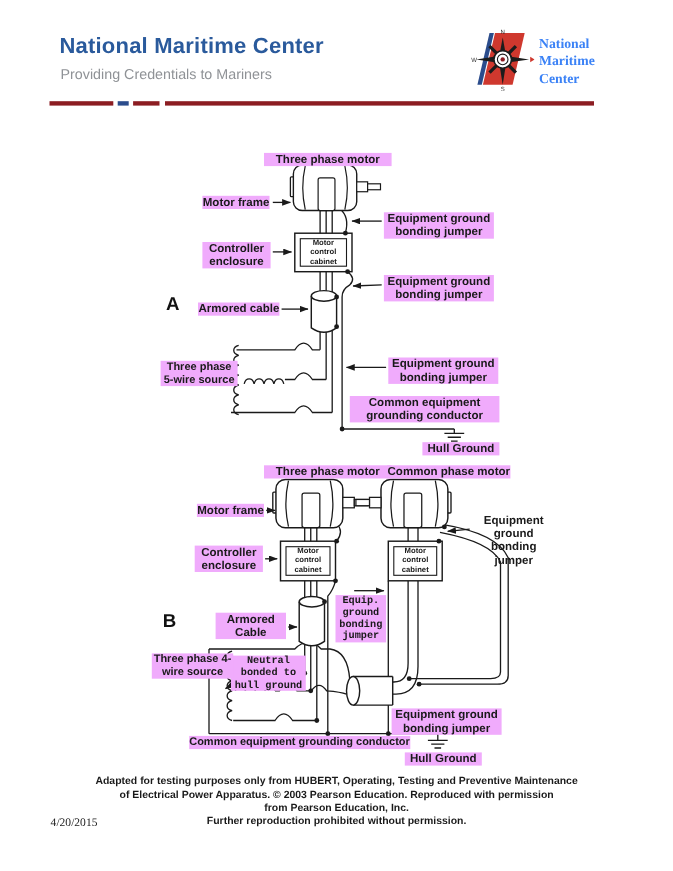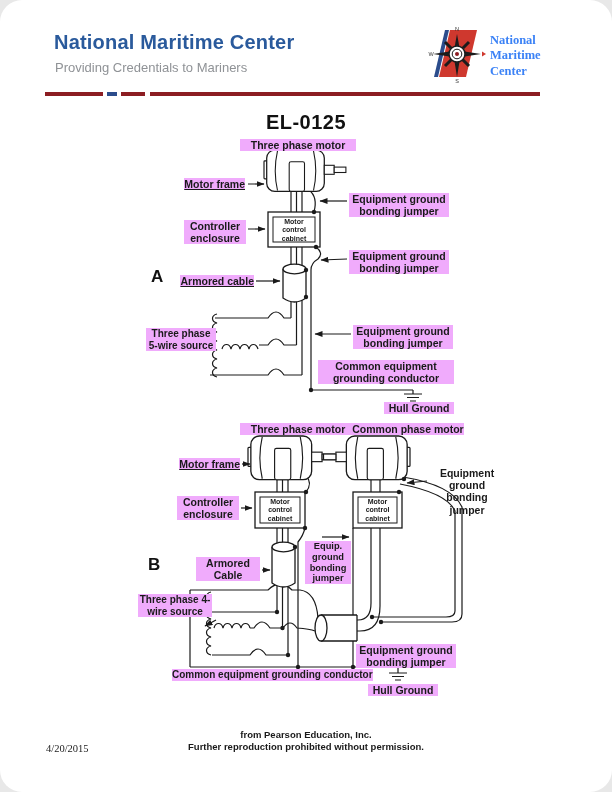--- a/index.html
+++ b/index.html
@@ -1,33 +1,33 @@
 <!DOCTYPE html>
 <html><head>
 <meta charset="utf-8">
 <style>
   html,body{margin:0;padding:0;background:#e8e8e8;}
   #page{position:relative;width:612px;height:792px;background:#fff;margin:0 auto;
-        font-family:"Liberation Sans",sans-serif;overflow:hidden;border-radius:22px;}
+        font-family:"Liberation Sans",sans-serif;overflow:hidden;}
   
   .hdr-title{position:absolute;left:54px;top:31px;font-size:20px;font-weight:bold;letter-spacing:.2px;}
   .hdr-tag{position:absolute;left:55px;top:60px;font-size:13px;}
   .logo-box{position:absolute;left:428px;top:25px;width:160px;height:62px;}
   .logo-text{position:absolute;left:62px;top:8px;font-family:"Liberation Serif",serif;
              font-size:12.5px;line-height:1.22;font-weight:600;}
   .divider{position:absolute;top:92px;height:4px;}
   
   .doc-title{position:absolute;left:0;top:111px;width:612px;text-align:center;
              font-size:20px;font-weight:bold;letter-spacing:.5px;color:#111;}
   
   .lbl{position:absolute;font:bold 10.5px/1.16 "Liberation Sans",sans-serif;color:#1a1a1a;
        background:#f0abfc;text-align:center;}
-  .lbl.right{text-align:right;display:inline-block;white-space:nowrap;text-decoration:underline;}
+  .lbl.right{text-align:right;display:inline-block;white-space:nowrap;}
   .lbl.sm{font-size:10px;}
-  .lbl.xs{font-size:9.3px;}
+  .lbl.xs{font-size:9.3px;font-family:Liberation Mono, monospace;}
   .lbl.nb{background:transparent;}
   .lbl.nw{display:inline-block;white-space:nowrap;}
   .cab{position:absolute;font:bold 7px/1.2 "Liberation Sans",sans-serif;color:#1a1a1a;
        text-align:center;background:transparent;}
   .sec{position:absolute;font:bold 17px "Liberation Sans",sans-serif;color:#111;background:#fff;}
   svg.art{position:absolute;left:0;top:0;}
   
   .foot{position:absolute;left:0;width:612px;text-align:center;
         font:bold 9.5px "Liberation Sans",sans-serif;color:#1a1a1a;}
   .date{position:absolute;left:46px;top:743px;font:10.5px "Liberation Serif",serif;color:#222;}
@@ -68,21 +68,20 @@
       <div>Maritime</div>
       <div>Center</div>
     </div>
   </div>
 
   <div class="divider" style="left:45px;width:58px;background:#8c1d22"></div>
   <div class="divider" style="left:107px;width:10px;background:#2b4c8c"></div>
   <div class="divider" style="left:121px;width:24px;background:#8c1d22"></div>
   <div class="divider" style="left:150px;width:390px;background:#8c1d22"></div>
 
-  <div class="doc-title">EL-0125</div>
 
   <svg class="art" width="612" height="792" viewBox="0 0 612 792">
     <defs>
       <marker id="ah" markerWidth="9" markerHeight="7" refX="7.5" refY="3" orient="auto" markerUnits="userSpaceOnUse">
         <path d="M0,0 L8,3 L0,6 Z" fill="#1a1a1a"></path>
       </marker>
       <g id="motor">
         <rect x="0" y="12" width="5" height="20" rx="1" fill="#fff" stroke="#1a1a1a" stroke-width="1.3"></rect>
         <rect x="3" y="0" width="64" height="46" rx="9" fill="#fff" stroke="#1a1a1a" stroke-width="1.4"></rect>
         <path d="M15,1 Q10,23 15,45" fill="none" stroke="#1a1a1a" stroke-width="1.2"></path>
@@ -223,22 +222,25 @@
   <div class="lbl" style="left:240px;top:423px;width:116px">Three phase motor</div>
   <div class="lbl" style="left:352px;top:423px;width:112px">Common phase motor</div>
   <div class="lbl right" style="right:372px;top:458px">Motor frame</div>
   <div class="lbl" style="left:177px;top:496px;width:62px">Controller enclosure</div>
   <div class="cab" style="left:260px;top:498px;width:40px">Motor control cabinet</div>
   <div class="cab" style="left:358px;top:498px;width:39px">Motor control cabinet</div>
   <div class="lbl nb" style="left:430px;top:467px;width:74px">Equipment ground bonding jumper</div>
   <div class="sec" style="left:148px;top:555px">B</div>
   <div class="lbl" style="left:196px;top:557px;width:64px">Armored Cable</div>
   <div class="lbl xs" style="left:305px;top:541px;width:46px">Equip. ground bonding jumper</div>
+  <div class="lbl xs" style="left:210px;top:596px;width:68px">Neutral bonded to hull ground</div>
   <div class="lbl sm" style="left:138px;top:594px;width:74px">Three phase 4-wire source</div>
   <div class="lbl" style="left:356px;top:644px;width:100px">Equipment ground bonding jumper</div>
   <div class="lbl sm nw" style="left:172px;top:669px">Common equipment grounding conductor</div>
   <div class="lbl" style="left:368px;top:684px;width:70px">Hull Ground</div>
 
+  <div class="foot" style="top:705px">Adapted for testing purposes only from HUBERT, Operating, Testing and Preventive Maintenance</div>
+  <div class="foot" style="top:717px">of Electrical Power Apparatus. © 2003 Pearson Education. Reproduced with permission</div>
   <div class="foot" style="top:729px">from Pearson Education, Inc.</div>
   <div class="foot" style="top:741px">Further reproduction prohibited without permission.</div>
   <div class="date">4/20/2015</div>
 
 </div>
 
 </body></html>

